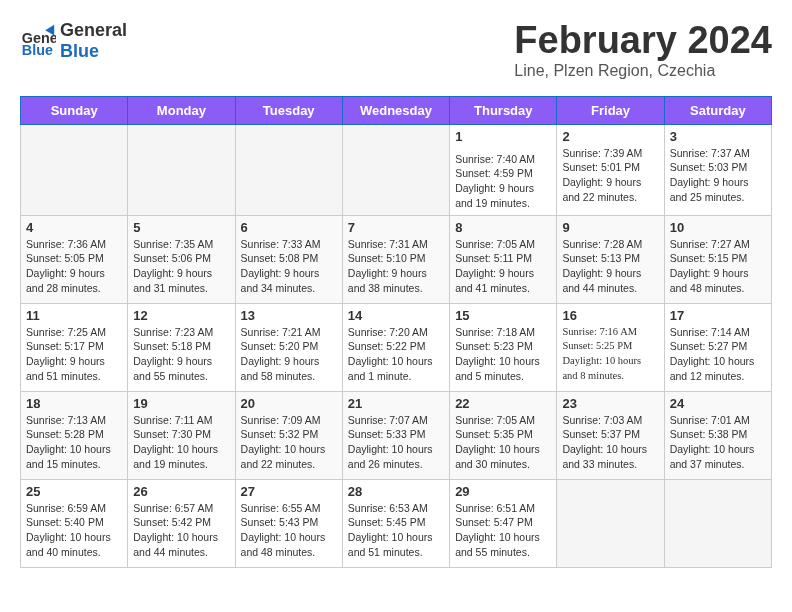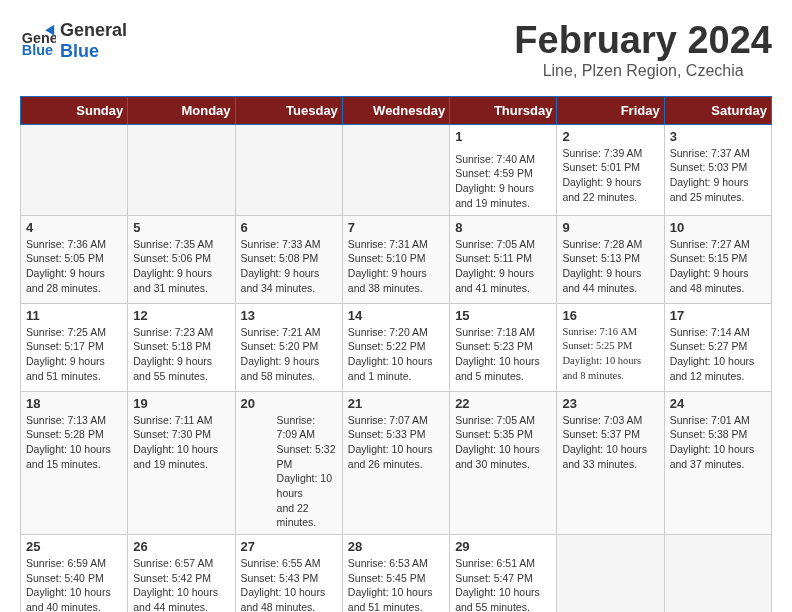--- a/index.html
+++ b/index.html
@@ -19,45 +19,45 @@
     .logo {
       display: flex;
       align-items: center;
     }
     .logo-icon {
       width: 36px;
       height: 36px;
       margin-right: 4px;
     }
     .title-block {
-      text-align: center;
+      text-align: left;
       margin-left: 21px;
     }
     .calendar-title {
       font-size: 38px;
       font-weight: bold;
       color: #333;
       line-height: 1.1;
     }
     .calendar-subtitle {
       font-size: 16px;
       color: #555;
     }
     table {
       width: 100%;
       border-collapse: collapse;
       table-layout: fixed;
     }
     thead th {
-      background-color: #7f1d1d;
+      background-color: #8b5cf6;
       color: #fff;
       font-size: 13px;
       font-weight: bold;
       padding: 6px 4px;
-      text-align: right;
+      text-align: center;
       border: 1px solid #1a6bbf;
     }
     tbody td {
       border: 1px solid #ccc;
       vertical-align: top;
       padding: 4px 5px;
       min-height: 80px;
       height: 88px;
       font-size: 11px;
       color: #333;
@@ -253,21 +253,21 @@
         </td>
         <td>
           <div class="day-number">19</div>
           <div class="day-info" style="white-space: pre-line;">Sunrise: 7:11 AM
 Sunset: 7:30 PM
 Daylight: 10 hours
 and 19 minutes.</div>
         </td>
         <td>
           <div class="day-number">20</div>
-          <div class="day-info" style="white-space: pre-line; margin-left: 36px;">Sunrise: 7:09 AM
+          <div class="day-info" style="white-space: pre-line;">Sunrise: 7:09 AM
 Sunset: 5:32 PM
 Daylight: 10 hours
 and 22 minutes.</div>
         </td>
         <td>
           <div class="day-number">21</div>
           <div class="day-info" style="white-space: pre-line;">Sunrise: 7:07 AM
 Sunset: 5:33 PM
 Daylight: 10 hours
 and 26 minutes.</div>

